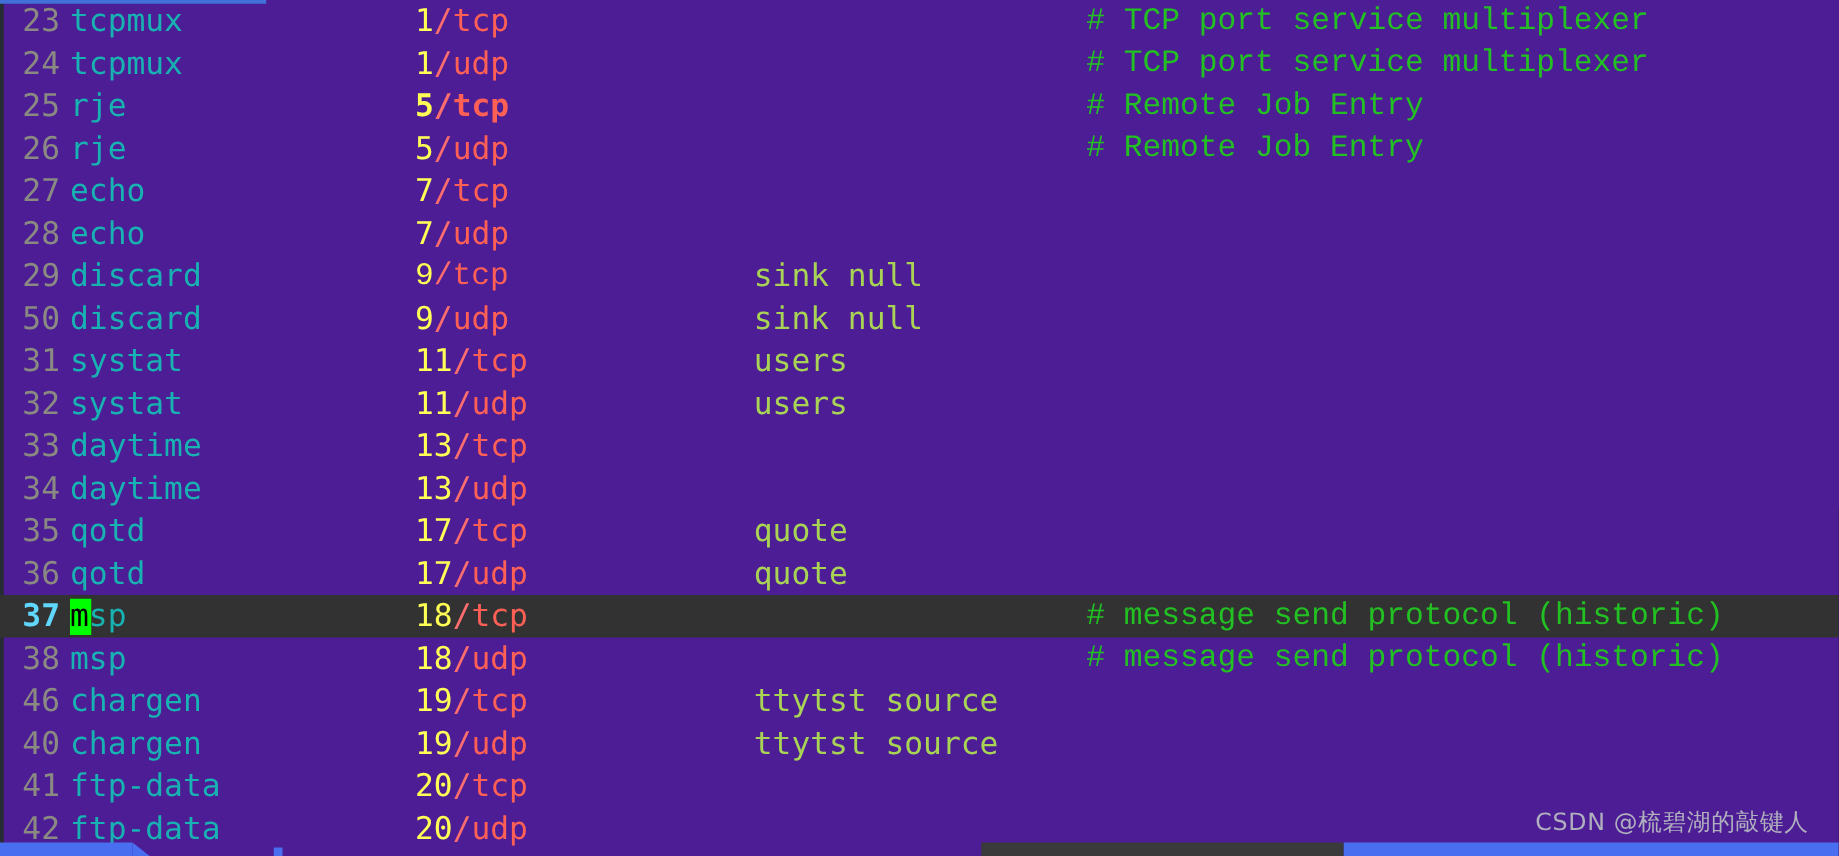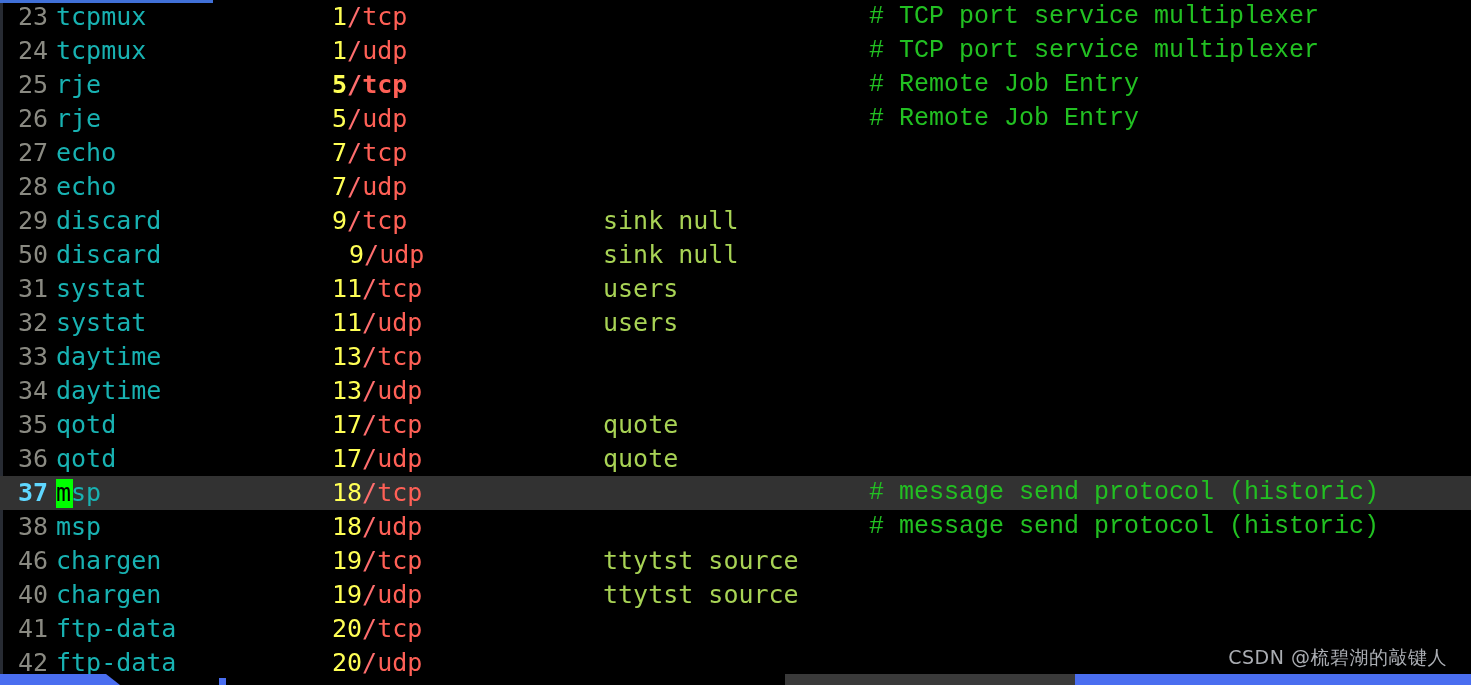--- a/index.html
+++ b/index.html
@@ -11,21 +11,21 @@
     width: 1471px;
     height: 685px;
     overflow: hidden;
     font-family: "DejaVu Sans Mono", "Liberation Mono", monospace;
   }
 
   #editor {
     position: relative;
     width: 1471px;
     height: 685px;
-    background: #000000;
+    background: #4c1d95;
     overflow: hidden;
   }
 
   
   .top-rule {
     position: absolute;
     top: 0;
     left: 0;
     width: 213px;
     height: 3px;
@@ -166,22 +166,22 @@
   <div class="left-edge"></div>
   <div class="top-rule"></div>
 
   <div class="lines" id="lines">
       <div class="line"><span class="seg lineno">23</span><span class="seg svc" style="left: 56px;">tcpmux</span><span class="seg" style="left: 332px;"><span class="port" style="position: static;">1</span><span class="slash">/</span><span class="proto">tcp</span></span><span class="seg cmt" style="left: 869px;"># TCP port service multiplexer</span></div>
       <div class="line"><span class="seg lineno">24</span><span class="seg svc" style="left: 56px;">tcpmux</span><span class="seg" style="left: 332px;"><span class="port" style="position: static;">1</span><span class="slash">/</span><span class="proto">udp</span></span><span class="seg cmt" style="left: 869px;"># TCP port service multiplexer</span></div>
       <div class="line"><span class="seg lineno">25</span><span class="seg svc" style="left: 56px;">rje</span><span class="seg" style="left: 332px; font-weight: bold;"><span class="port" style="position: static;">5</span><span class="slash">/</span><span class="proto">tcp</span></span><span class="seg cmt" style="left: 869px;"># Remote Job Entry</span></div>
       <div class="line"><span class="seg lineno">26</span><span class="seg svc" style="left: 56px;">rje</span><span class="seg" style="left: 332px; text-align: center;"><span class="port" style="position: static;">5</span><span class="slash">/</span><span class="proto">udp</span></span><span class="seg cmt" style="left: 869px;"># Remote Job Entry</span></div>
       <div class="line"><span class="seg lineno">27</span><span class="seg svc" style="left: 56px;">echo</span><span class="seg" style="left: 332px;"><span class="port" style="position: static;">7</span><span class="slash">/</span><span class="proto">tcp</span></span></div>
       <div class="line"><span class="seg lineno">28</span><span class="seg svc" style="left: 56px;">echo</span><span class="seg" style="left: 332px;"><span class="port" style="position: static;">7</span><span class="slash">/</span><span class="proto">udp</span></span></div>
-      <div class="line"><span class="seg lineno">29</span><span class="seg svc" style="left: 56px;">discard</span><span class="seg" style="left: 332px;"><span class="port" style="position: static;">9</span><span class="slash">/</span><span class="proto">tcp</span></span><span class="seg alias" style="left: 603px;">sink null</span></div>
-      <div class="line"><span class="seg lineno">50</span><span class="seg svc" style="left: 56px;">discard</span><span class="seg" style="left: 349px;"><span class="port" style="position: static;">9</span><span class="slash">/</span><span class="proto">udp</span></span><span class="seg alias" style="left: 603px;">sink null</span></div>
+      <div class="line"><span class="seg lineno">29</span><span class="seg svc" style="left: 56px;">discard</span><span class="seg" style="left: 332px; font-family: Liberation Mono, monospace;"><span class="port" style="position: static;">9</span><span class="slash">/</span><span class="proto">tcp</span></span><span class="seg alias" style="left: 603px;">sink null</span></div>
+      <div class="line"><span class="seg lineno">50</span><span class="seg svc" style="left: 56px;">discard</span><span class="seg" style="left: 332px;"><span class="port" style="position: static;">9</span><span class="slash">/</span><span class="proto">udp</span></span><span class="seg alias" style="left: 603px;">sink null</span></div>
       <div class="line"><span class="seg lineno">31</span><span class="seg svc" style="left: 56px;">systat</span><span class="seg" style="left: 332px;"><span class="port" style="position: static;">11</span><span class="slash">/</span><span class="proto">tcp</span></span><span class="seg alias" style="left: 603px;">users</span></div>
       <div class="line"><span class="seg lineno">32</span><span class="seg svc" style="left: 56px;">systat</span><span class="seg" style="left: 332px;"><span class="port" style="position: static;">11</span><span class="slash">/</span><span class="proto">udp</span></span><span class="seg alias" style="left: 603px;">users</span></div>
       <div class="line"><span class="seg lineno">33</span><span class="seg svc" style="left: 56px;">daytime</span><span class="seg" style="left: 332px;"><span class="port" style="position: static;">13</span><span class="slash">/</span><span class="proto">tcp</span></span></div>
       <div class="line"><span class="seg lineno">34</span><span class="seg svc" style="left: 56px;">daytime</span><span class="seg" style="left: 332px;"><span class="port" style="position: static;">13</span><span class="slash">/</span><span class="proto">udp</span></span></div>
       <div class="line"><span class="seg lineno">35</span><span class="seg svc" style="left: 56px;">qotd</span><span class="seg" style="left: 332px;"><span class="port" style="position: static;">17</span><span class="slash">/</span><span class="proto">tcp</span></span><span class="seg alias" style="left: 603px;">quote</span></div>
       <div class="line"><span class="seg lineno">36</span><span class="seg svc" style="left: 56px;">qotd</span><span class="seg" style="left: 332px;"><span class="port" style="position: static;">17</span><span class="slash">/</span><span class="proto">udp</span></span><span class="seg alias" style="left: 603px;">quote</span></div>
       <div class="line current"><span class="seg lineno">37</span><span class="seg svc" style="left: 56px;">msp</span><span class="seg" style="left: 332px;"><span class="port" style="position: static;">18</span><span class="slash">/</span><span class="proto">tcp</span></span><span class="seg cmt" style="left: 869px;"># message send protocol (historic)</span><span class="cursor-block" style="left: 56px;"></span><span class="cursor-char" style="left: 56px;">m</span></div>
       <div class="line"><span class="seg lineno">38</span><span class="seg svc" style="left: 56px;">msp</span><span class="seg" style="left: 332px;"><span class="port" style="position: static;">18</span><span class="slash">/</span><span class="proto">udp</span></span><span class="seg cmt" style="left: 869px;"># message send protocol (historic)</span></div>
       <div class="line"><span class="seg lineno">46</span><span class="seg svc" style="left: 56px;">chargen</span><span class="seg" style="left: 332px;"><span class="port" style="position: static;">19</span><span class="slash">/</span><span class="proto">tcp</span></span><span class="seg alias" style="left: 603px;">ttytst source</span></div>
       <div class="line"><span class="seg lineno">40</span><span class="seg svc" style="left: 56px;">chargen</span><span class="seg" style="left: 332px;"><span class="port" style="position: static;">19</span><span class="slash">/</span><span class="proto">udp</span></span><span class="seg alias" style="left: 603px;">ttytst source</span></div>

